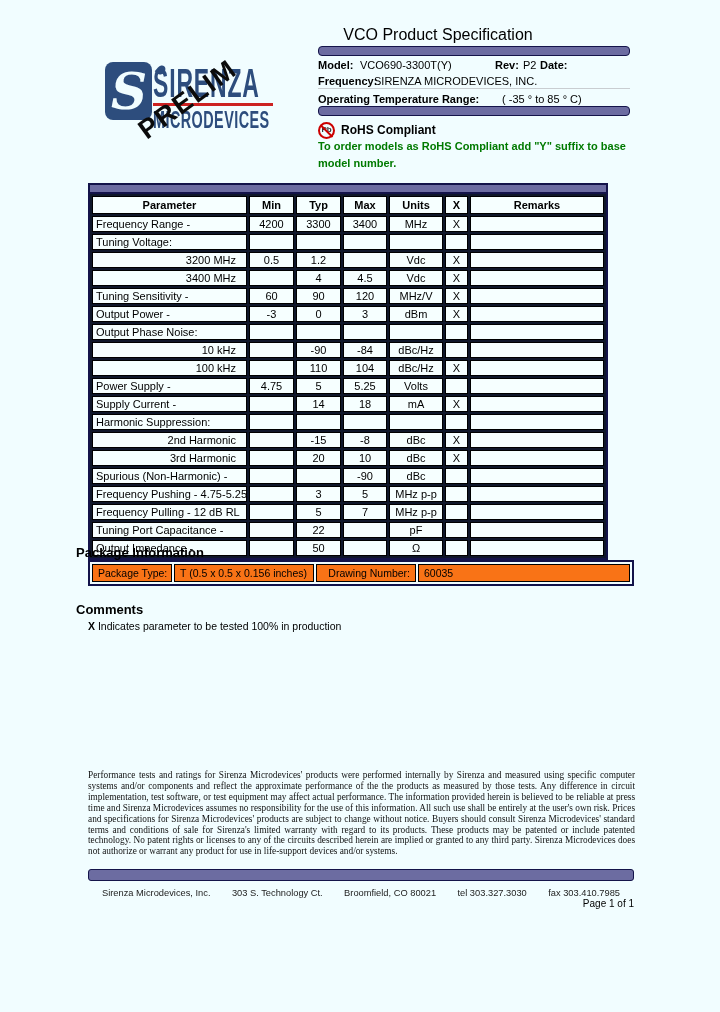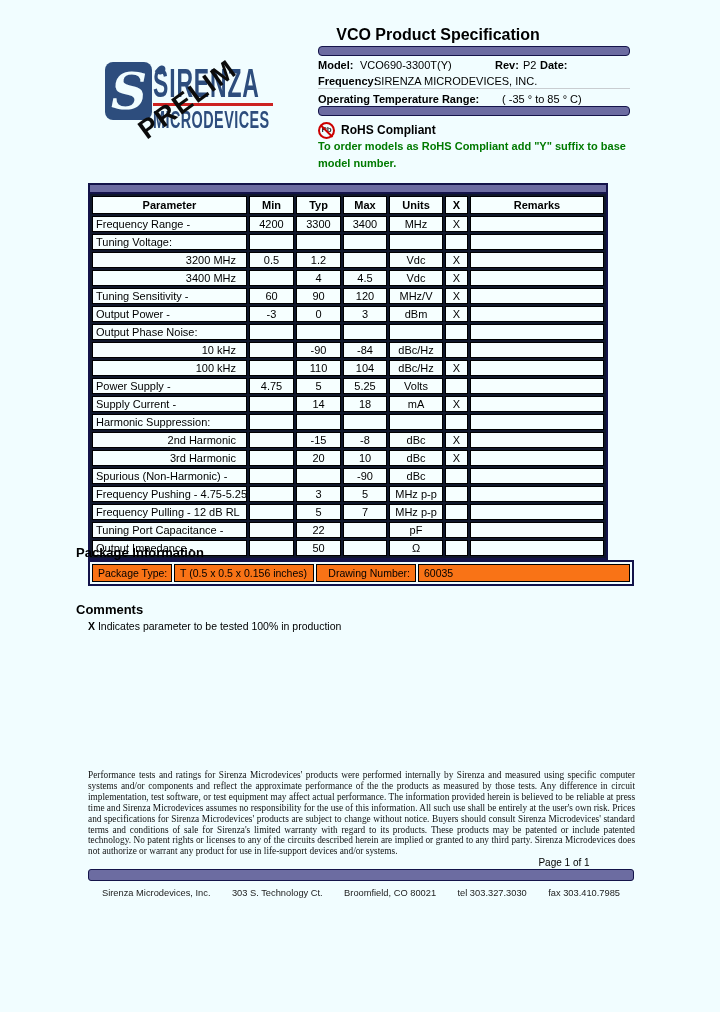--- a/index.html
+++ b/index.html
@@ -10,21 +10,21 @@
   
   .logo-group { position:absolute; left:100px; top:55px; width:200px; height:120px; }
   .logo-mark { position:absolute; left:5px; top:7px; }
   .logo-drop { position:absolute; left:57px; top:10px; width:8px; height:10px; background:#2d4d7d; border-radius:50% 50% 50% 0; transform:rotate(40deg); }
   .logo-brand { position:absolute; left:53px; top:6px; font-weight:bold; font-size:27px; letter-spacing:1px; color:#2d4d7d; transform:scale(0.85,1.5); transform-origin:left top; white-space:nowrap; }
   .logo-line { position:absolute; left:53px; top:48px; width:120px; height:3px; background:#cc2222; }
   .logo-sub { position:absolute; left:53px; top:53px; font-weight:bold; font-size:16px; letter-spacing:0.5px; color:#2d4d7d; transform:scale(0.9,1.45); transform-origin:left top; white-space:nowrap; }
   .stamp { position:absolute; left:8px; top:29px; width:160px; text-align:center; font-weight:bold; font-size:27px; letter-spacing:2px; color:#0b0b0b; transform:rotate(-36deg); }
 
   
-  .doc-title { position:absolute; left:318px; top:26px; width:240px; text-align:center; font-size:16px; font-weight:bold; }
+  .doc-title { position:absolute; left:318px; top:26px; width:240px; text-align:center; font-size:16px; font-weight:normal; }
   .hbar { position:absolute; left:318px; width:312px; height:10px; background:#6c6ca1; border:1px solid #14144a; border-radius:4px; }
   .bar1 { top:46px; } .bar2 { top:106px; }
   .meta { position:absolute; font-size:11px; white-space:nowrap; }
   .b { font-weight:bold; }
   .hdr-divider { position:absolute; left:318px; top:88px; width:312px; height:1px; background:#c9cdd1; }
 
   .pb-badge { position:absolute; left:318px; top:122px; width:17px; height:17px; border:2px solid #cc0000; border-radius:50%; }
   .pb-text { position:absolute; left:0; top:1px; width:13px; text-align:center; font-size:8px; font-weight:bold; color:#333; }
   .pb-slash { position:absolute; left:-2px; top:5.5px; width:17px; height:2px; background:#cc0000; transform:rotate(45deg); }
   .rohs-label { position:absolute; left:341px; top:123px; font-size:12px; font-weight:bold; }
@@ -45,21 +45,21 @@
   .pkg-wrap { position:absolute; left:88px; top:560px; width:546px; border:2px solid #13134a; background:#f1fdff; }
   table.pkg { width:100%; border-collapse:separate; border-spacing:2px; table-layout:fixed; }
   table.pkg td { border:1px solid #000; background:#f97316; font-size:10.5px; height:16px; line-height:16px; padding:0 5px; white-space:nowrap; overflow:hidden; }
   .pkg-label { text-align:center; }
   .pkg-label2 { text-align:right; }
 
   .comment-line { position:absolute; left:88px; top:620px; font-size:10.5px; }
 
   
   .disclaimer { position:absolute; left:88px; top:770px; width:547px; font-family:"Liberation Serif", serif; font-size:9.3px; line-height:10.9px; text-align:justify; color:#111; }
-  .page-num { position:absolute; left:494px; top:857px; width:140px; text-align:center; font-size:10px; }
+  .page-num { position:absolute; left:494px; top:898px; width:140px; text-align:right; font-size:10px; }
   .foot-bar { position:absolute; left:88px; top:869px; width:546px; height:12px; background:#6c6ca1; border:1px solid #14144a; border-radius:3px; }
   .foot-line { position:absolute; left:88px; top:888px; width:546px; display:flex; justify-content:space-between; padding:0 14px; font-size:9.3px; color:#222; white-space:nowrap; }
 </style>
 </head>
 <body>
 
 <div id="page">
 
   <div class="logo-group">
     <svg class="logo-mark" width="50" height="62" viewBox="0 0 50 62">

